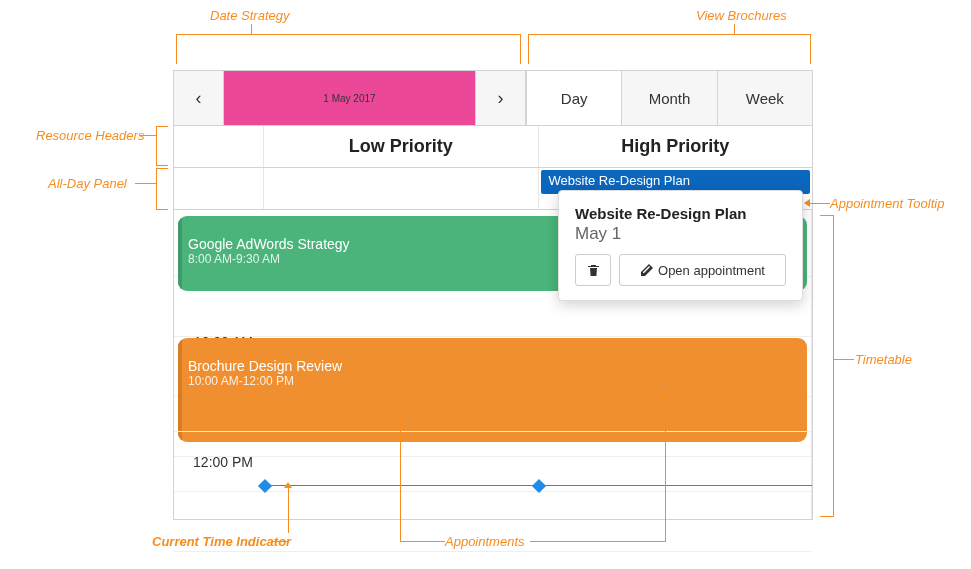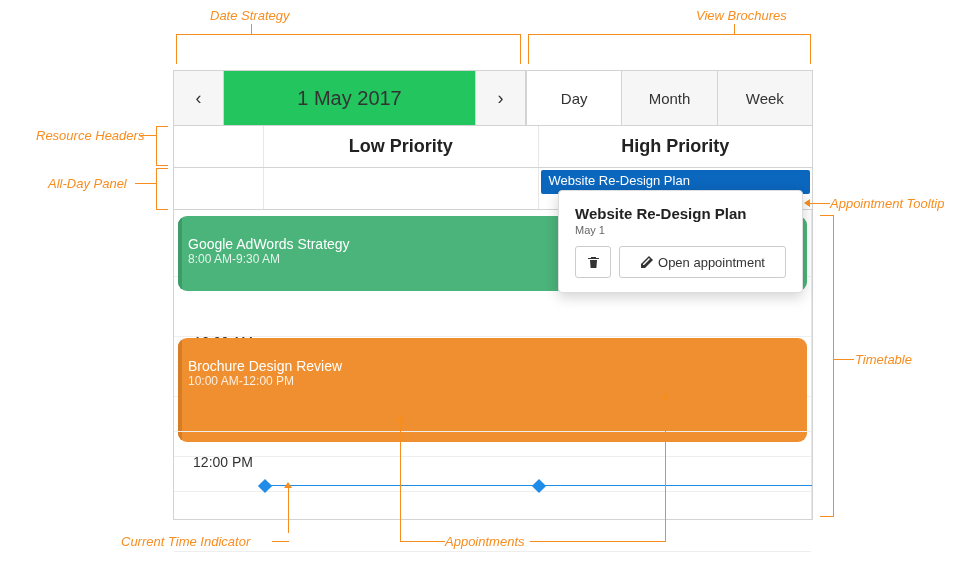--- a/index.html
+++ b/index.html
@@ -10,21 +10,21 @@
   .anno-line { position: absolute; background: #f78d1f; z-index: 99; }
   .anno-arrow-left { position: absolute; width: 0; height: 0; border-top: 4px solid transparent; border-bottom: 4px solid transparent; border-right: 6px solid #f78d1f; z-index: 99; }
   .anno-arrow-up   { position: absolute; width: 0; height: 0; border-left: 4px solid transparent; border-right: 4px solid transparent; border-bottom: 6px solid #f78d1f; z-index: 99; }
 
   
   .scheduler { position: absolute; left: 173px; top: 70px; width: 640px; border: 1px solid #d3d3d3; background: #fff; }
   .top-bar { display: flex; height: 54px; }
   .date-nav { flex: 0 0 352px; display: flex; border-right: 1px solid #d3d3d3; background: #f6f6f6; }
   .date-nav .nav-btn { width: 50px; display:flex; align-items:center; justify-content:center; border-right: 1px solid #d3d3d3; cursor:pointer; font-size: 18px; color:#333; background:#f6f6f6; user-select: none; }
   .date-nav .nav-btn:last-child { border-right: none; border-left:1px solid #d3d3d3; }
-  .date-nav .date-label { flex:1; display:flex; align-items:center; justify-content:center; font-size: 20px; color:#333; background:#22c55e; }
+  .date-nav .date-label { flex:1; display:flex; align-items:center; justify-content:center; font-size: 10px; color:#333; background:#ec4899; }
   .view-switch { flex:1; display:flex; }
   .view-tab { flex:1; display:flex; align-items:center; justify-content:center; font-size:15px; color:#333; border-left:1px solid #d3d3d3; background:#f6f6f6; cursor:pointer; }
   .view-tab.active { background:#fff; border-bottom: none; }
   
   .resource-headers { display:flex; height: 42px; border-top:1px solid #d3d3d3; }
   .time-gutter-head { width: 90px; border-right:1px solid #e7e7e7; }
   .res-head { flex:1; display:flex; align-items:center; justify-content:center; font-weight:600; font-size:18px; color:#222; border-right:1px solid #e7e7e7; }
   .res-head:last-child { border-right:none; }
   
   .allday-panel { display:flex; height: 42px; border-top:1px solid #d3d3d3; }
@@ -42,21 +42,21 @@
   .appt { position:absolute; left:4px; right:4px; border-radius:9px; padding:20px 10px; color:#fff; overflow:hidden; }
   .appt .title { font-size:14px; font-weight:500; }
   .appt .time { font-size:12px; opacity:0.85; }
   .appt-bar { position:absolute; left:0; top:0; bottom:0; width:4px; }
   
   .allday-appt { position:absolute; left:2px; right:2px; top:2px; height:24px; background:#0b66bd; color:#fff; font-size:13px; padding:3px 8px; border-radius:2px; }
 
   
   .tooltip { position:absolute; background:#fff; border:1px solid #ddd; border-radius:4px; box-shadow:0 4px 14px rgba(0,0,0,0.18); padding:14px 16px; z-index:200; width: 245px; }
   .tooltip h4 { font-size:15px; font-weight:600; color:#222; margin-bottom:2px; }
-  .tooltip .sub { font-size:11px; color:#666; margin-bottom:10px; }
+  .tooltip .sub { font-size:17px; color:#666; margin-bottom:10px; }
   .tooltip .buttons { display:flex; gap:8px; }
   .tt-btn { border:1px solid #ccc; background:#fff; border-radius:3px; height:32px; display:flex; align-items:center; justify-content:center; font-size:13px; color:#333; cursor:pointer; padding: 0 10px; }
   .tt-btn.icon-only { width:36px; padding:0; }
   .tt-btn.open { flex:1; }
   .tt-btn svg { margin-right: 5px; }
   .tt-btn.icon-only svg { margin-right: 0; }
 
   
   .cti { position:absolute; left:90px; right:0; height:0; border-top:1px solid #1f8ce8; z-index:5; }
   .cti-dot { position:absolute; width:10px; height:10px; background:#1f8ce8; transform: rotate(45deg); top:-5px; }
@@ -86,21 +86,21 @@
 <div class="anno-line" style="left:135px; top:183px; width:21px; height:1px;"></div>
 
 <div class="anno" style="left:830px; top:196px;">Appointment Tooltip</div>
 <div class="anno-line" style="left:810px; top:203px; width:20px; height:1px;"></div>
 <div class="anno-arrow-left" style="left:804px; top:199px;"></div>
 
 <div class="anno" style="left:855px; top:352px;">Timetable</div>
 <div class="bracket-r" style="left:820px; top:215px; width:14px; height:302px;"></div>
 <div class="anno-line" style="left:834px; top:359px; width:20px; height:1px;"></div>
 
-<div class="anno" style="left:121px; top:534px;">Current Time Indicator</div>
+<div class="anno" style="left:152px; top:534px;font-weight:bold;">Current Time Indicator</div>
 <div class="anno-line" style="left:288px; top:487px; width:1px; height:46px;"></div>
 <div class="anno-arrow-up" style="left:284px; top:482px;"></div>
 <div class="anno-line" style="left:272px; top:541px; width:17px; height:1px;"></div>
 
 <div class="anno" style="left:445px; top:534px;">Appointments</div>
 <div class="anno-line" style="left:400px; top:420px; width:1px; height:122px;"></div>
 <div class="anno-arrow-up" style="left:396px; top:415px;"></div>
 <div class="anno-line" style="left:400px; top:541px; width:45px; height:1px;"></div>
 <div class="anno-line" style="left:665px; top:398px; width:1px; height:144px;"></div>
 <div class="anno-arrow-up" style="left:661px; top:393px;"></div>

